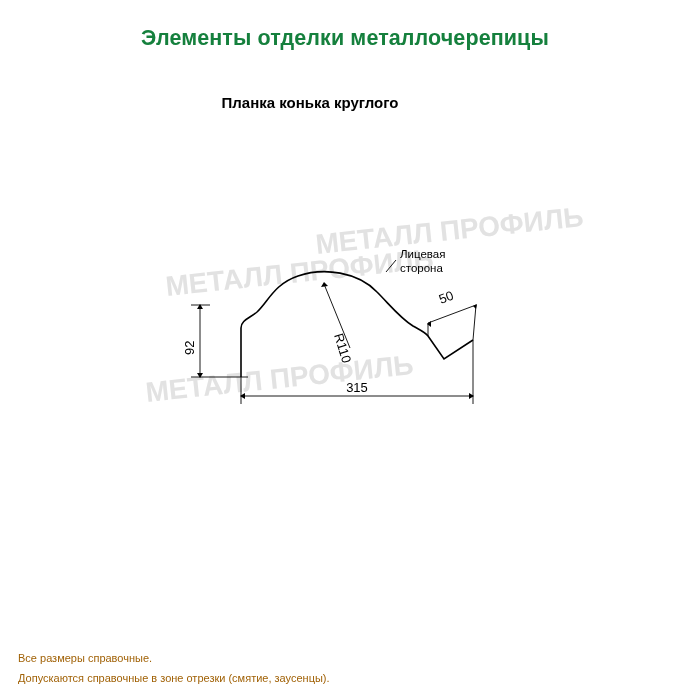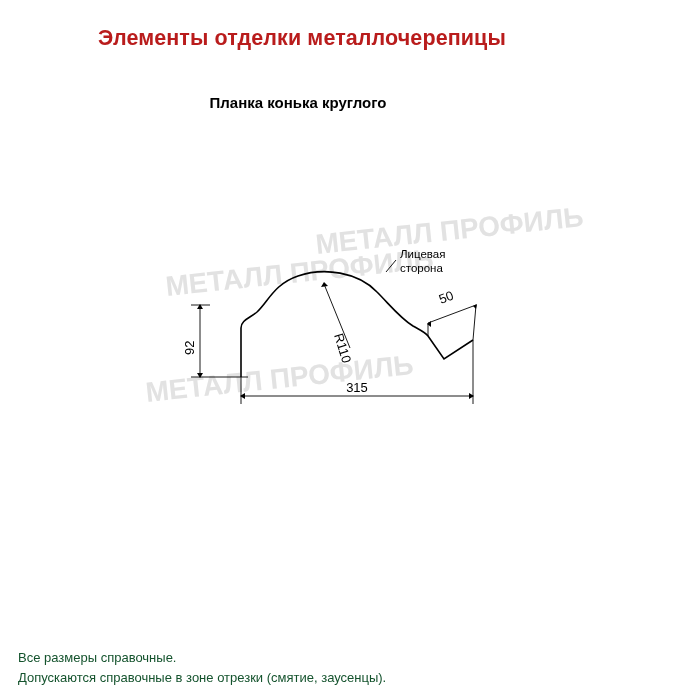--- a/index.html
+++ b/index.html
@@ -21,26 +21,27 @@
   }
   .title {
     position: absolute;
     top: 26px;
     left: 0;
     width: 604px;
     text-align: center;
     font-size: 21.5px;
     font-weight: bold;
     letter-spacing: 0.1px;
-    color: #b91c1c;
+    color: #15803d;
+    padding-left: 43px;
   }
   .subtitle {
     position: absolute;
     top: 92px;
-    left: 0;
+    left: 12px;
     width: 596px;
     text-align: center;
     font-size: 15px;
     font-weight: bold;
     line-height: 22px;
     color: #000;
   }
   .subtitle .line2 {
     display: block;
   }
@@ -70,23 +71,23 @@
   .wm .mark {
     letter-spacing: 0px;
   }
   .wm1 { top: 20px; left: 185px; transform: rotate(-6deg); }
   .wm2 { top: 62px; left: 35px;  transform: rotate(-6deg); }
   .wm3 { top: 168px; left: 15px; transform: rotate(-6deg); }
   .footer {
     position: absolute;
     left: 18px;
     bottom: 12px;
-    font-size: 13px;
+    font-size: 11px;
     line-height: 20px;
-    color: #14532d;
+    color: #a16207;
   }
   .footer div { white-space: nowrap; }
   svg { display: block; }
   text {
     font-family: "Liberation Sans", sans-serif;
     fill: #000;
   }
 </style>
 </head>
 <body>

